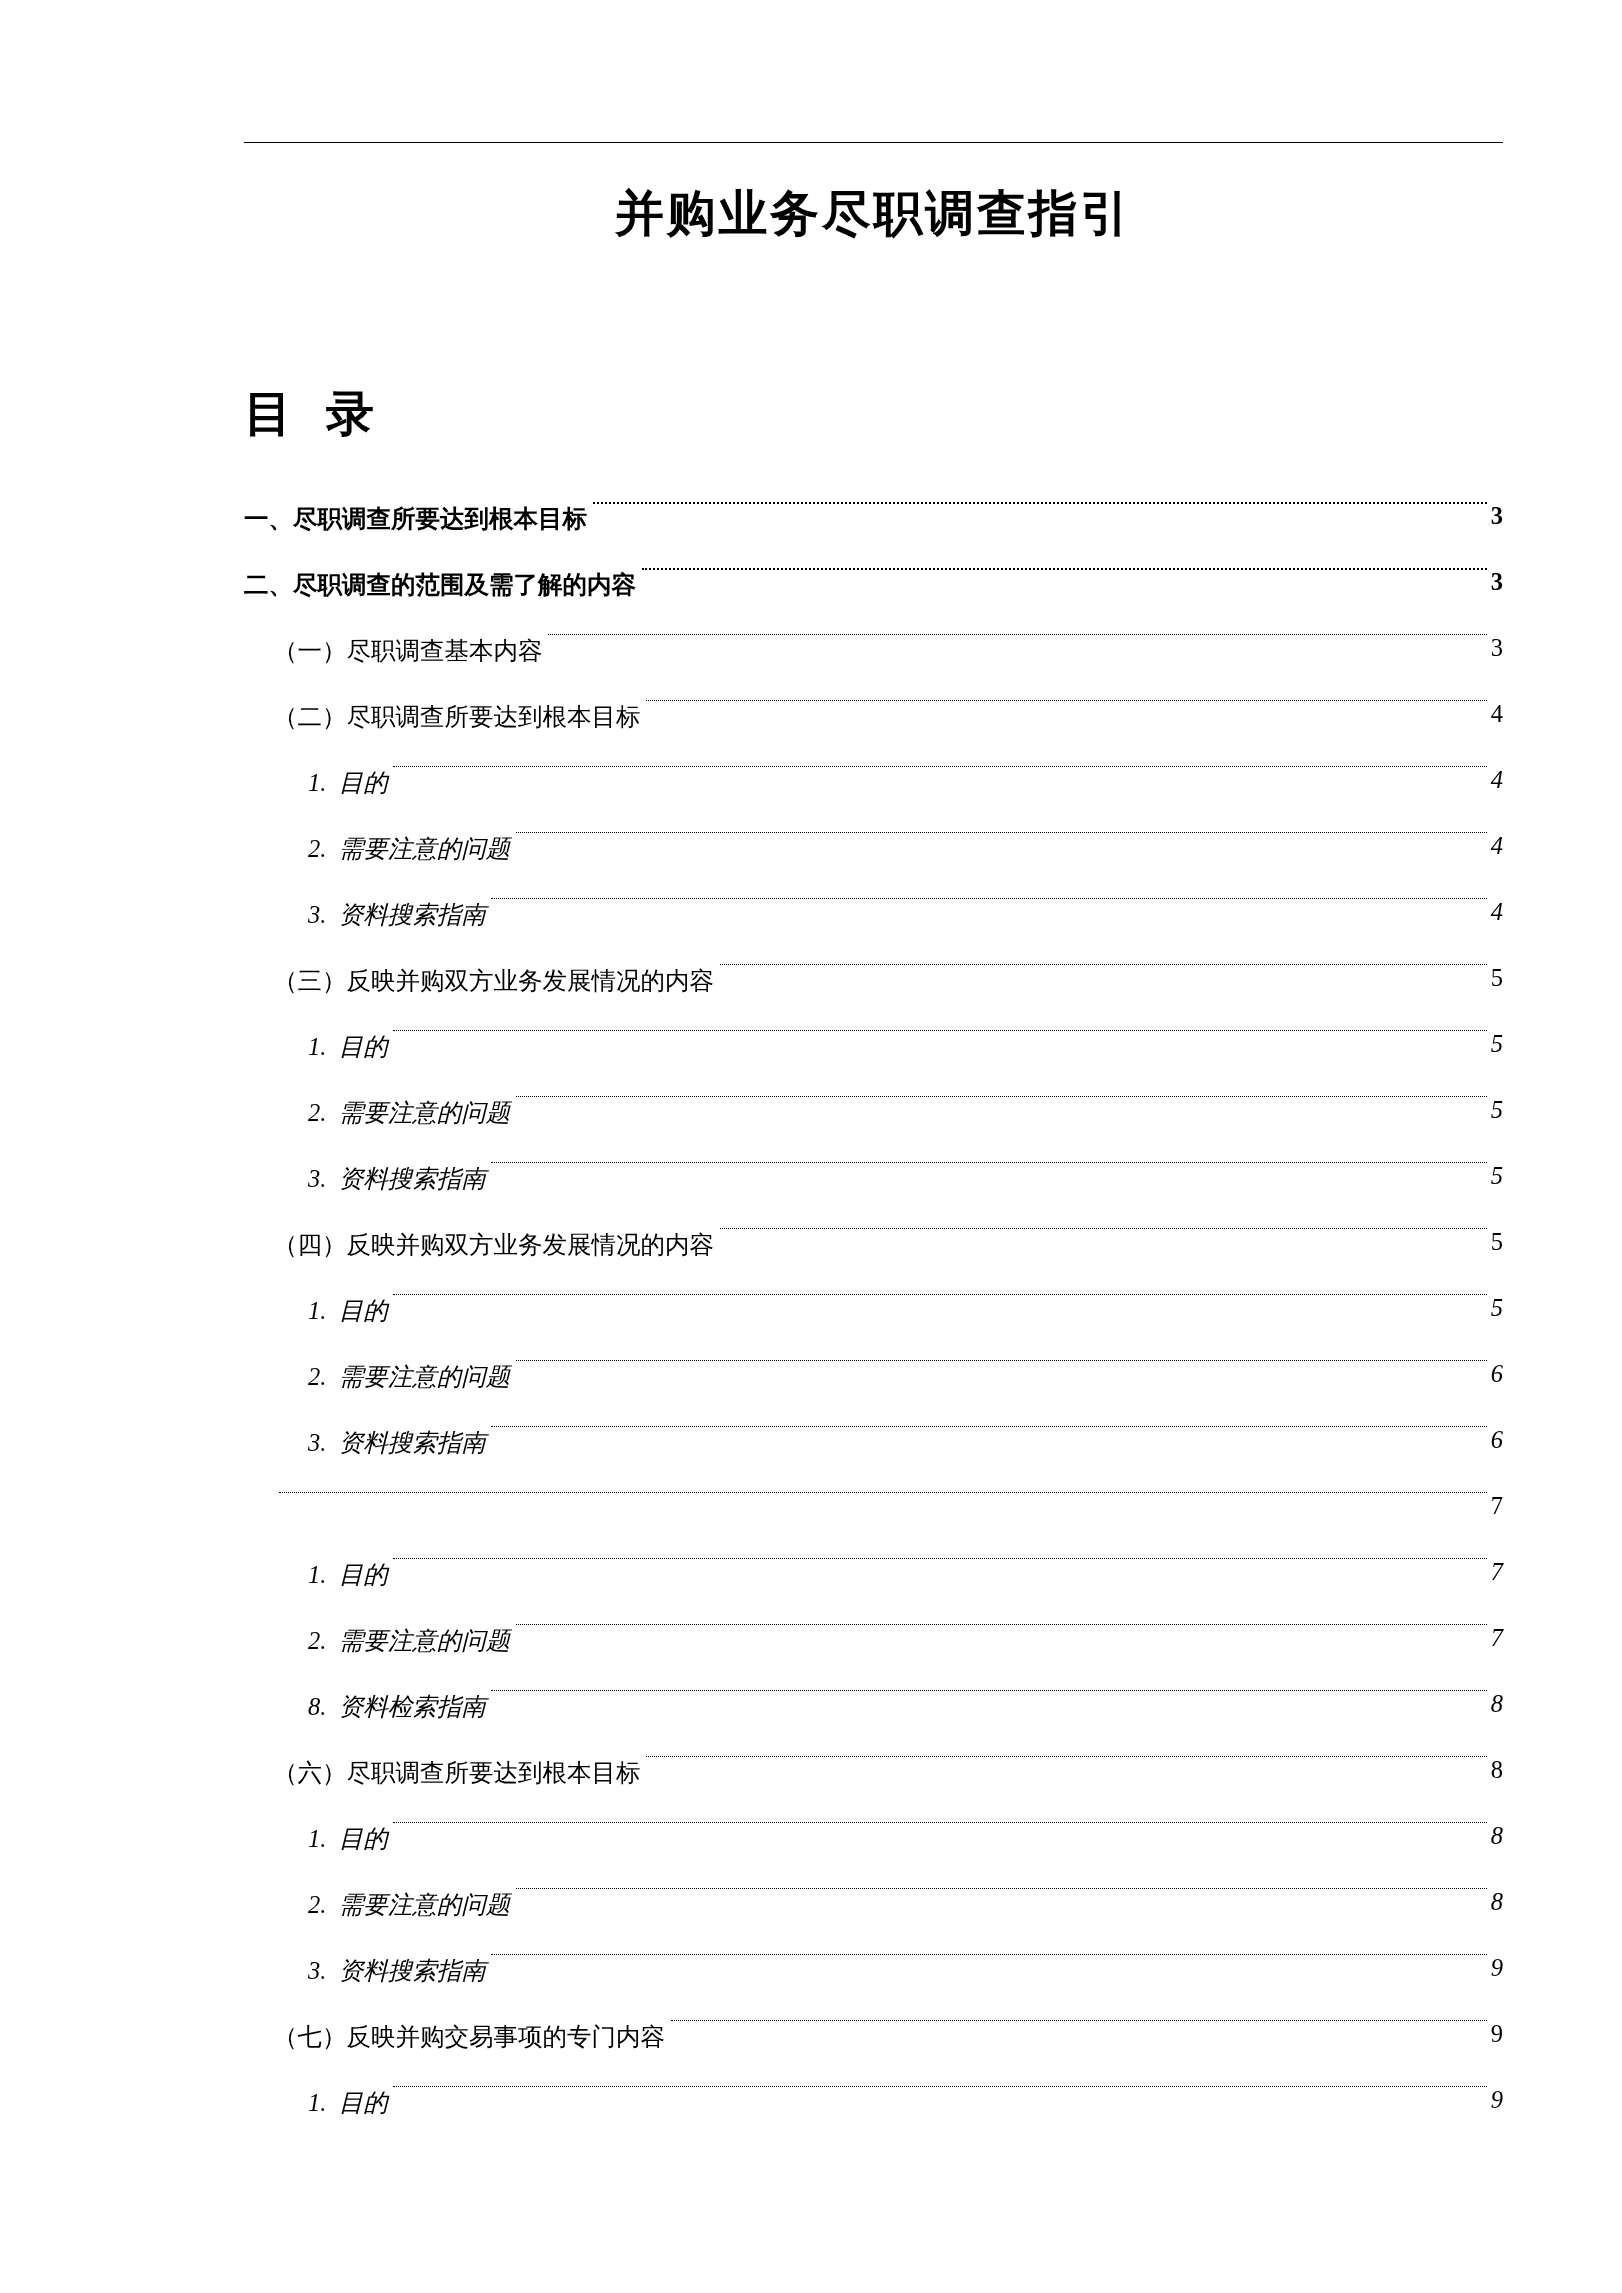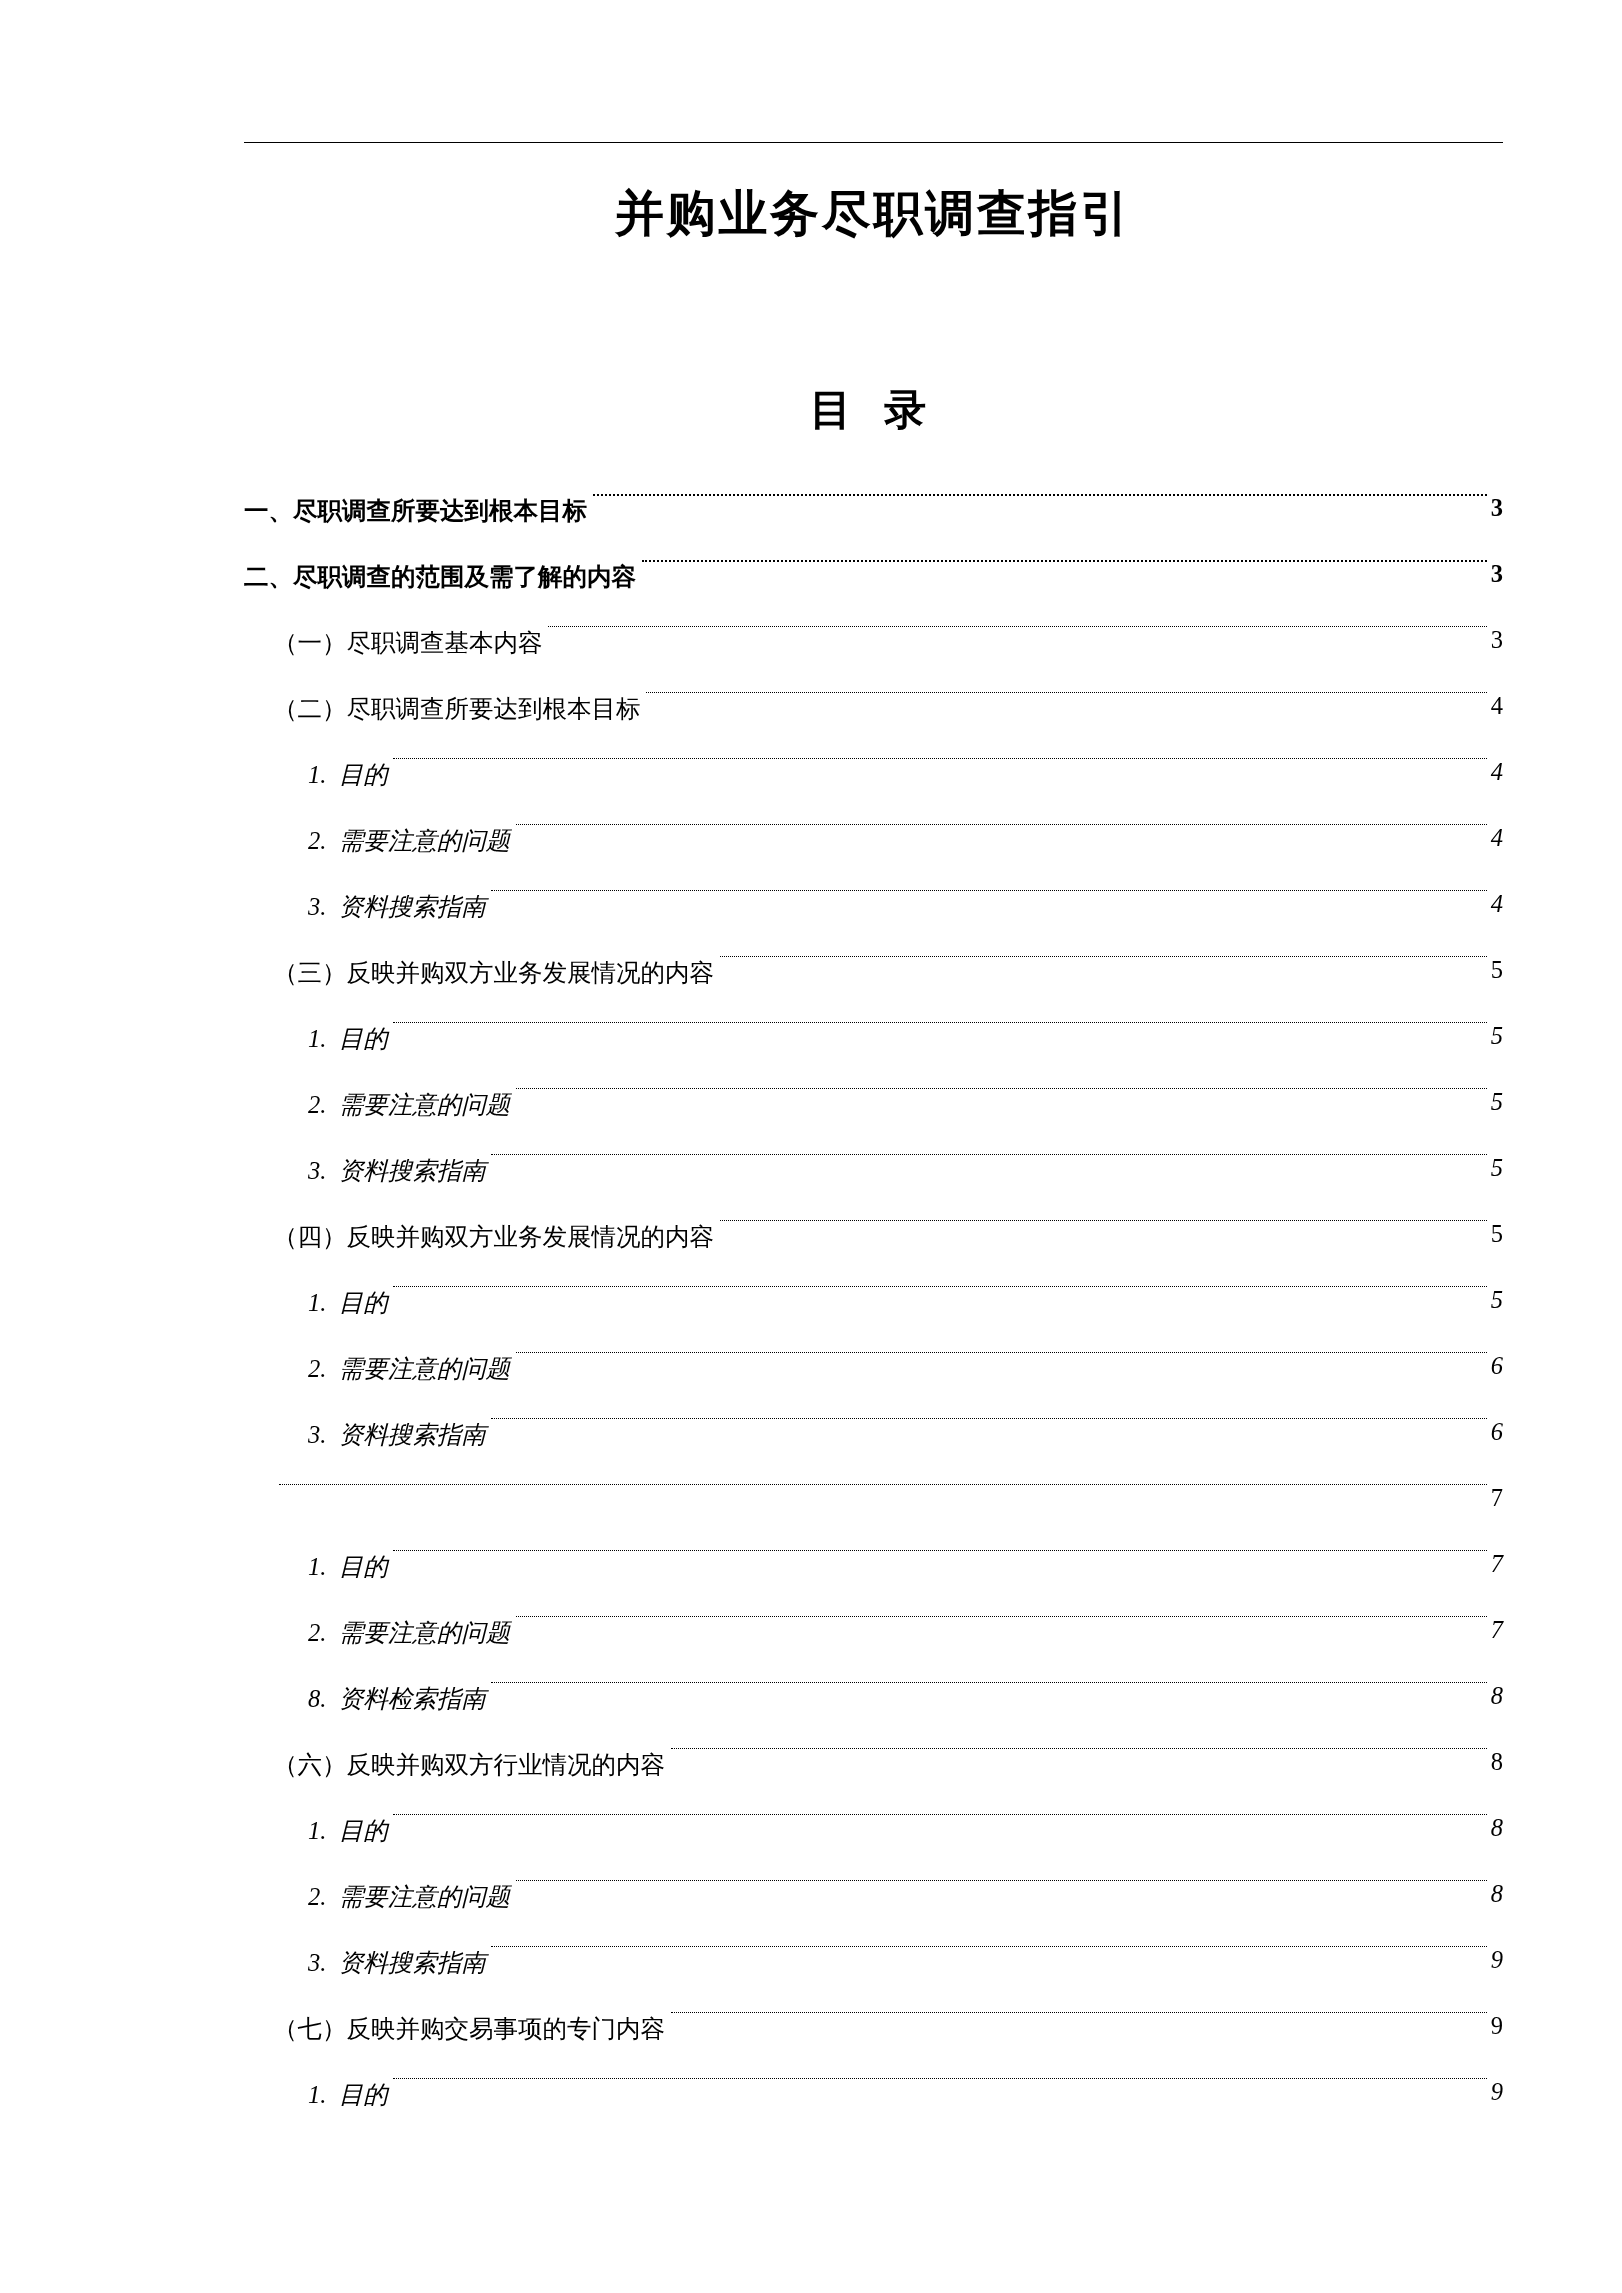--- a/index.html
+++ b/index.html
@@ -23,22 +23,21 @@
   }
   .doc-title {
     margin-top: 38px;
     text-align: center;
     font-size: 49px;
     font-weight: bold;
     letter-spacing: 2.7px;
   }
   .toc-heading {
     margin-top: 135px;
-    text-align: center;
-    font-size: 42px;
+    font-size: 48px;
     font-weight: bold;
     letter-spacing: 11px;
   }
   .toc-list {
     margin-top: 56px;
   }
   .toc-entry {
     display: flex;
     align-items: flex-start;
     height: 66px;
@@ -193,21 +192,21 @@
       <span class="toc-page-number">7</span>
     </div>
 
     <div class="toc-entry level-3">
       <span class="toc-entry-label">8.  资料检索指南</span>
       <span class="toc-leader"></span>
       <span class="toc-page-number">8</span>
     </div>
 
     <div class="toc-entry level-2">
-      <span class="toc-entry-label">（六）反映并购双方行业情况的内容</span>
+      <span class="toc-entry-label">（六）尽职调查所要达到根本目标</span>
       <span class="toc-leader"></span>
       <span class="toc-page-number">8</span>
     </div>
 
     <div class="toc-entry level-3">
       <span class="toc-entry-label">1.  目的</span>
       <span class="toc-leader"></span>
       <span class="toc-page-number">8</span>
     </div>
 

